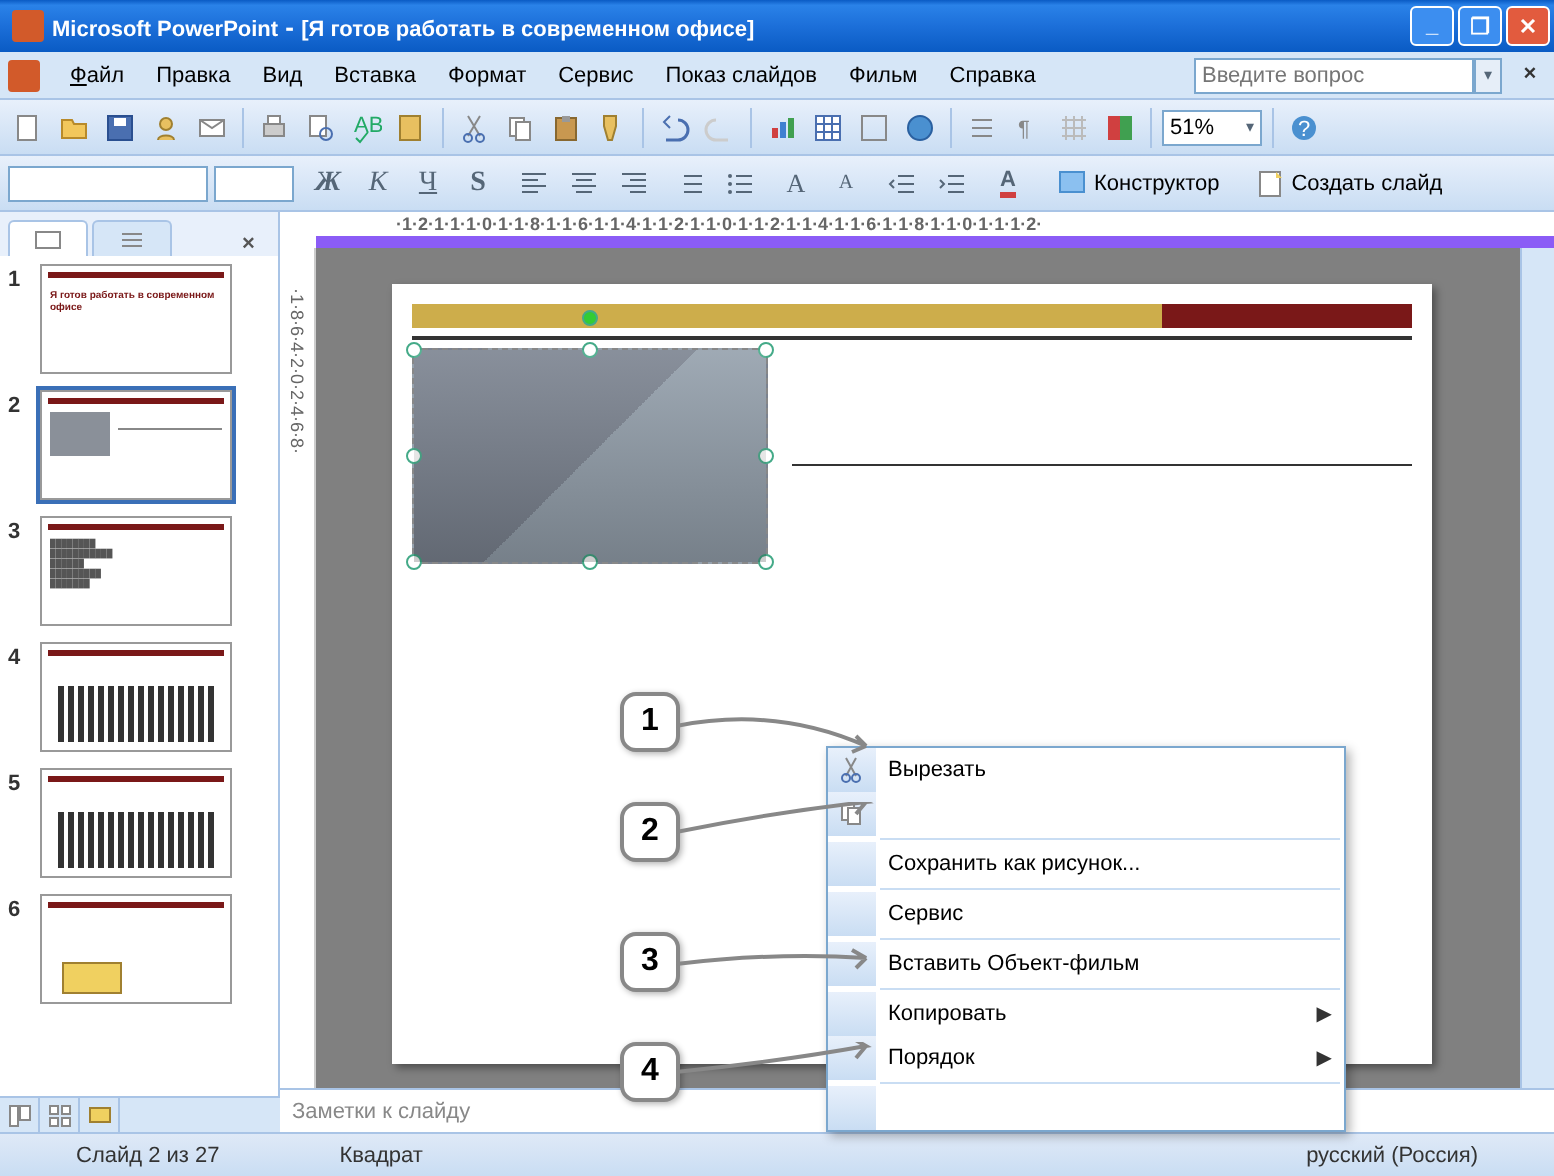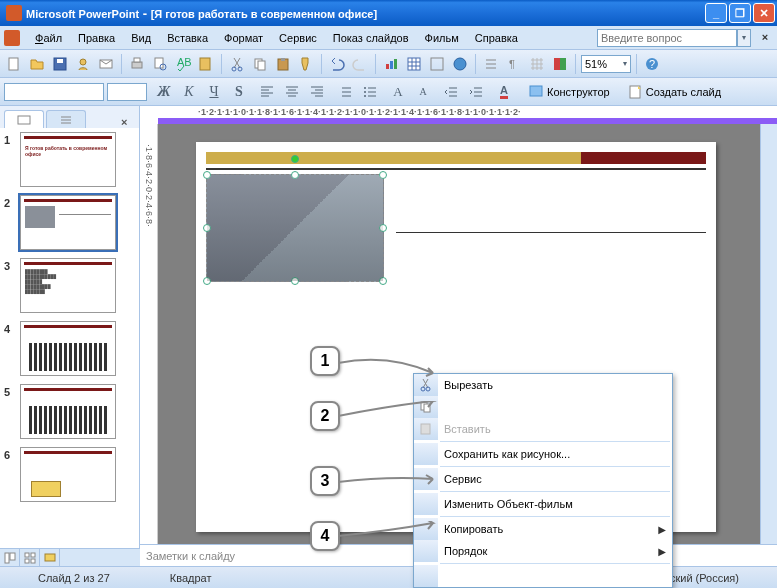--- a/index.html
+++ b/index.html
@@ -450,42 +450,34 @@
         <div class="lbl">Вырезать</div>
       </div>
     <div class="row">
         <div class="icon-col">
           <svg viewBox="0 0 14 14">
             <rect x="2" y="2" width="6" height="8" fill="#fff" stroke="#888"></rect>
             <rect x="5" y="4" width="6" height="8" fill="#fff" stroke="#888"></rect>
           </svg>
         </div>
       </div>
-    <div class="row disabled">
-        <div class="icon-col">
-          <svg viewBox="0 0 14 14">
-            <rect x="2" y="2" width="9" height="10" fill="#ddd" stroke="#bbb"></rect>
-          </svg>
-        </div>
-        <div class="lbl">Вставить</div>
-      </div>
     <div class="sep-row"></div>
     <div class="row">
         <div class="icon-col"></div>
         <div class="lbl">Сохранить как рисунок...</div>
       </div>
     <div class="sep-row"></div>
     <div class="row">
         <div class="icon-col"></div>
         <div class="lbl">Сервис</div>
       </div>
     <div class="sep-row"></div>
     <div class="row">
         <div class="icon-col"></div>
-        <div class="lbl">Изменить Объект-фильм</div>
+        <div class="lbl">Вставить Объект-фильм</div>
       </div>
     <div class="sep-row"></div>
     <div class="row">
         <div class="icon-col"></div>
         <div class="lbl">Копировать</div>
         <div class="arrow">▶</div>
       </div>
     <div class="row">
         <div class="icon-col"></div>
         <div class="lbl">Порядок</div>

